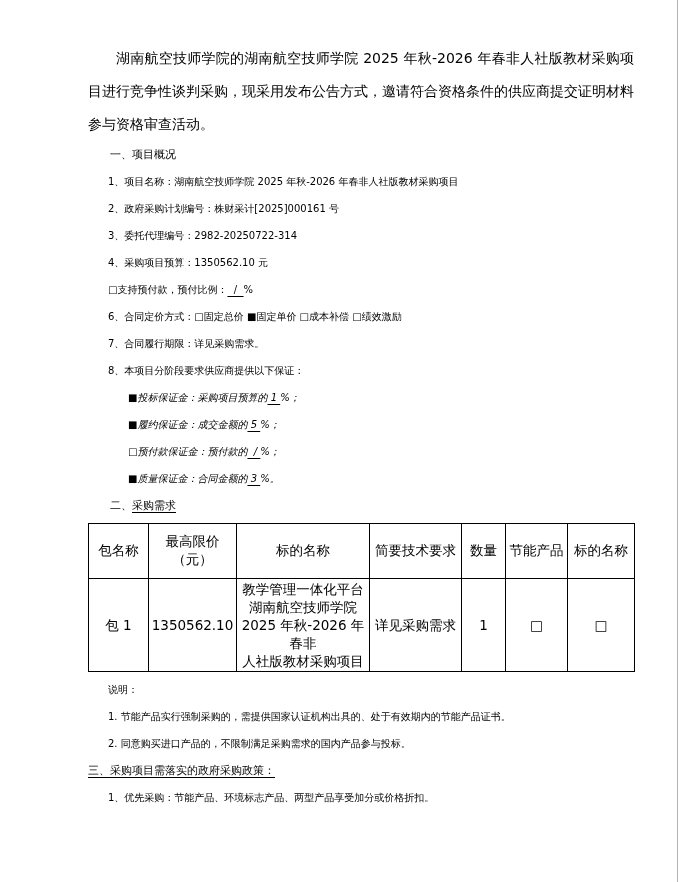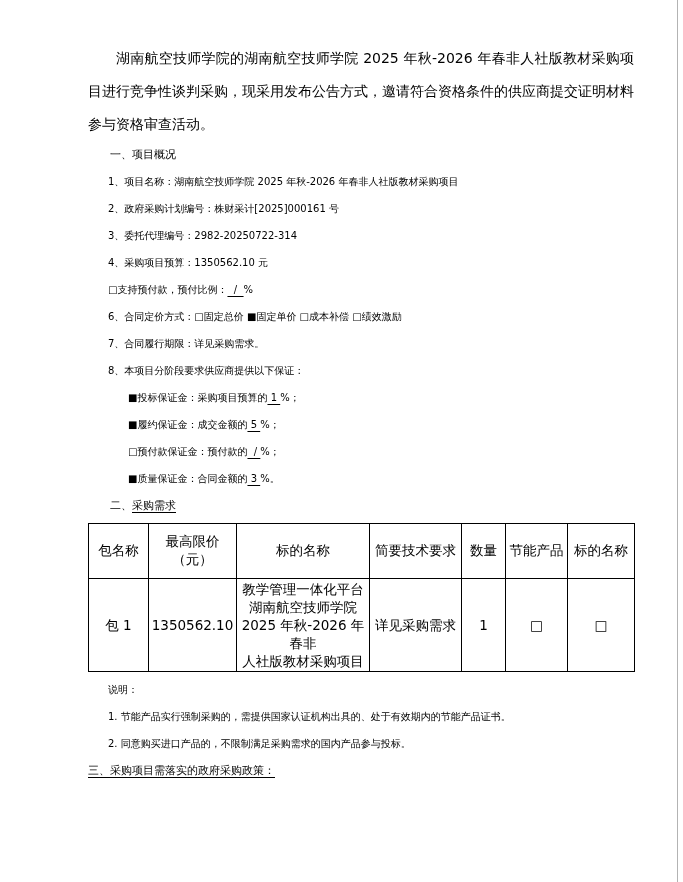--- a/index.html
+++ b/index.html
@@ -27,21 +27,21 @@
   }
   .h {
     font-size:11px; font-weight:normal;
     line-height:27px;
   }
   .ind { text-indent:2em; }
   .item {
     font-size:10px; line-height:27px;
     text-indent:2em;
   }
-  .bond { text-indent:4em; }
+  .bond { text-indent:4em;font-style:italic; }
   .note { text-align:justify; }
   .u { text-decoration:underline; text-underline-offset:3px; }
   .u-full { text-decoration:underline; text-underline-offset:3px; }
 
   table.req-table {
     border-collapse:collapse;
     table-layout:fixed;
     width:546px;
     margin:4px 0 4px 0;
   }
@@ -127,15 +127,16 @@
           <td>□</td>
         </tr>
       </tbody>
     </table>
 
     <p class="item">说明：</p>
     <p class="item note">1. 节能产品实行强制采购的，需提供国家认证机构出具的、处于有效期内的节能产品证书。</p>
     <p class="item note">2. 同意购买进口产品的，不限制满足采购需求的国内产品参与投标。</p>
 
     <p class="h u-full">三、采购项目需落实的政府采购政策：</p>
+    <p class="item">1、优先采购：节能产品、环境标志产品、两型产品享受加分或价格折扣。</p>
 
   </div>
 </div>
 
 </body></html>

